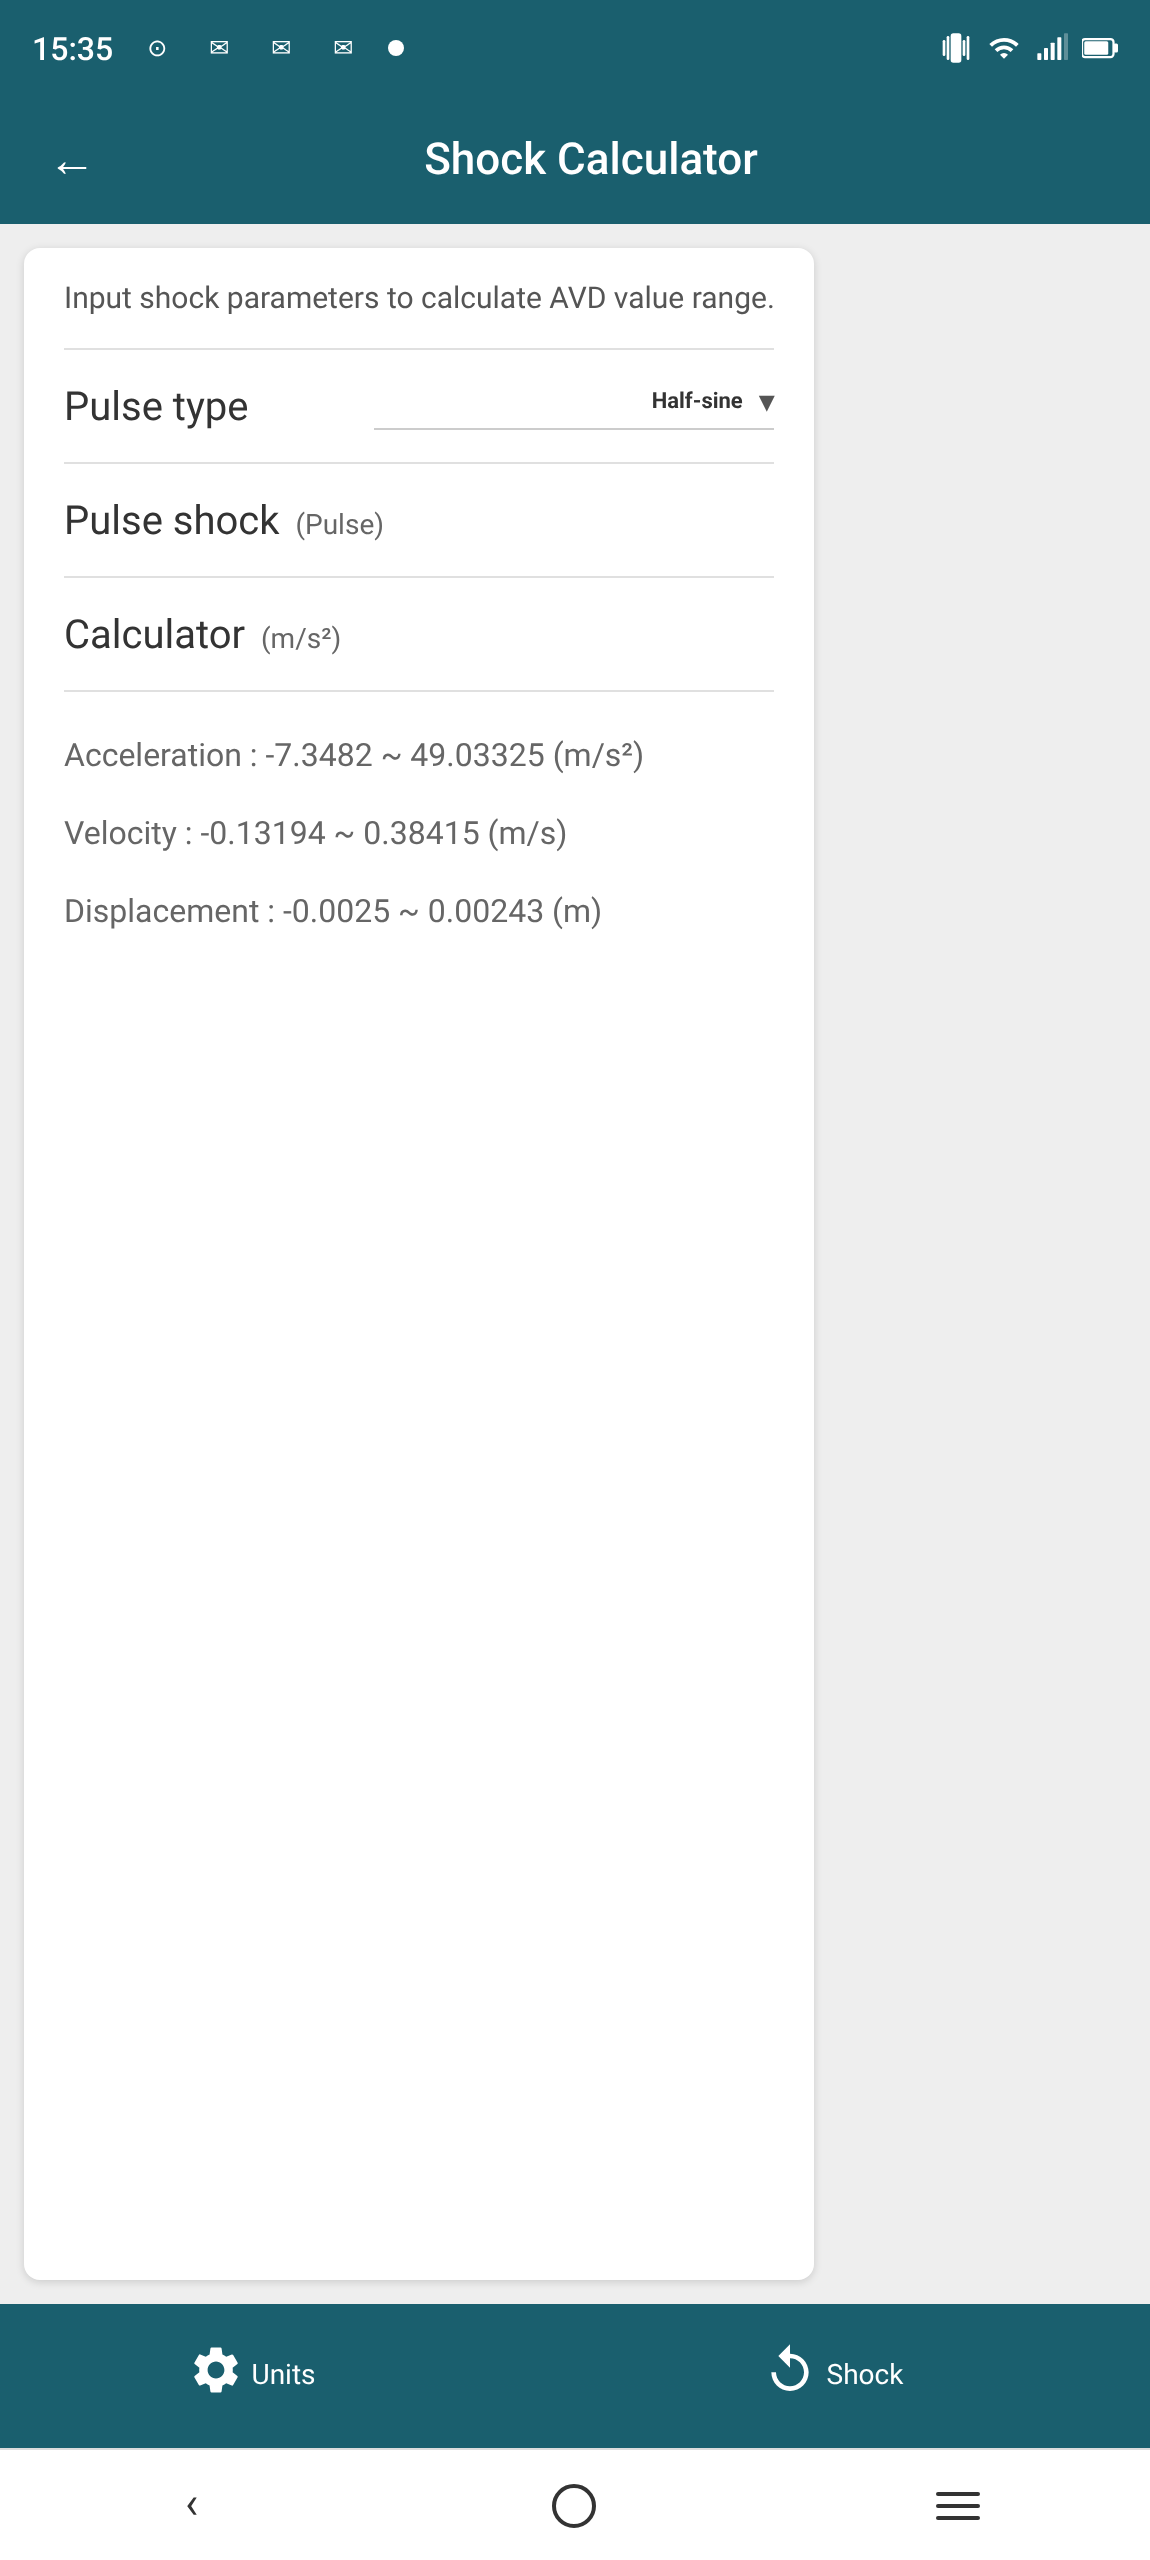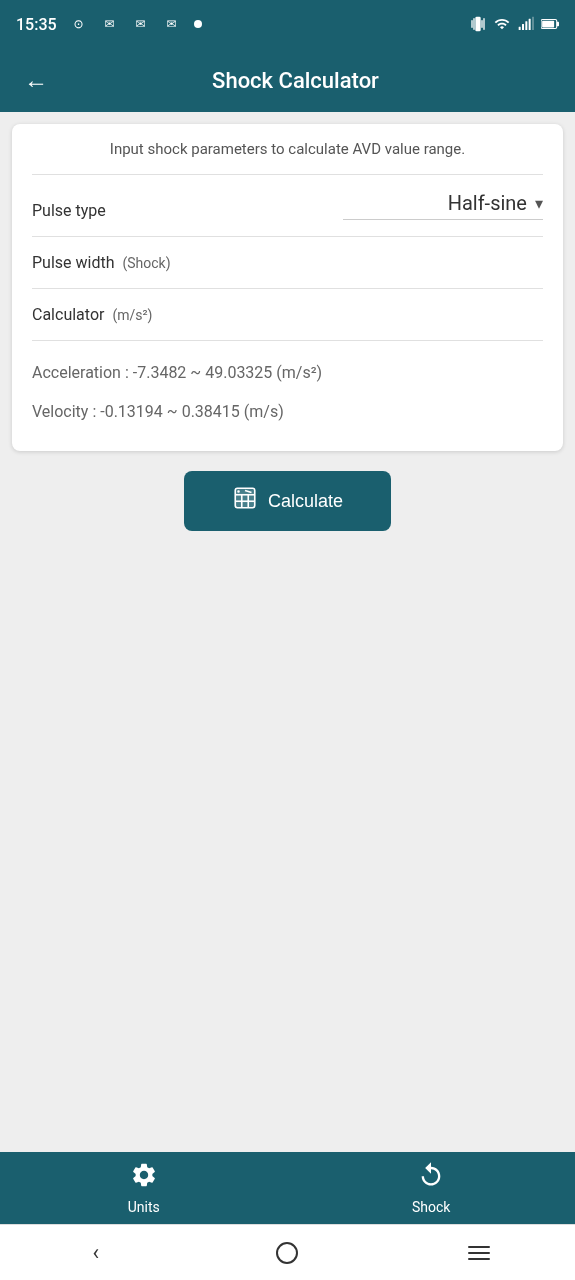--- a/index.html
+++ b/index.html
@@ -87,21 +87,20 @@
       margin-right: 40px;
     }
 
     
     .main-content {
       flex: 1;
       background: #eeeeee;
       overflow-y: auto;
       padding: 12px;
       display: flex;
-      flex-direction: column;
       gap: 0;
     }
 
     
     .card {
       background: white;
       border-radius: 8px;
       padding: 16px 20px;
       box-shadow: 0 1px 4px rgba(0,0,0,0.15);
     }
@@ -115,43 +114,44 @@
 
     .field-row {
       display: flex;
       align-items: flex-end;
       justify-content: space-between;
       padding: 12px 0;
       border-bottom: 0;
     }
 
     .field-label {
-      font-size: 16px;
+      font-size: 20px;
       color: #333;
       font-weight: 400;
     }
     .field-label-sub {
       font-size: 14px;
       color: #666;
       margin-left: 4px;
     }
 
     .select-display {
       display: flex;
       align-items: center;
       gap: 8px;
       border-bottom: 1px solid #ccc;
       padding-bottom: 4px;
       min-width: 200px;
       justify-content: flex-end;
       cursor: pointer;
     }
     .select-value {
-      font-size: 20px;
+      font-size: 11px;
       color: #333;
+      font-weight: bold;
     }
     .dropdown-arrow {
       color: #555;
       font-size: 16px;
     }
 
     .text-input-display {
       border: none;
       border-bottom: 1px solid #ccc;
       text-align: right;
@@ -211,21 +211,20 @@
     .bottom-nav {
       background: #1a5f6e;
       height: 72px;
       display: flex;
       align-items: center;
       justify-content: space-around;
       flex-shrink: 0;
     }
     .bottom-nav-item {
       display: flex;
-      flex-direction: column;
       align-items: center;
       gap: 4px;
       color: white;
       cursor: pointer;
       min-width: 100px;
     }
     .bottom-nav-icon {
       font-size: 26px;
     }
     .bottom-nav-label {
@@ -344,60 +343,44 @@
       <div class="select-display">
         <span class="select-value">Half-sine</span>
         <span class="dropdown-arrow">▾</span>
       </div>
     </div>
 
     <div class="divider"></div>
 
     <div class="field-row">
       <div>
-        <span class="field-label">Pulse width</span>
-        <span class="field-label-sub">(Shock)</span>
+        <span class="field-label">Pulse shock</span>
+        <span class="field-label-sub">(Pulse)</span>
       </div>
     </div>
 
     <div class="divider"></div>
 
     <div class="field-row">
       <div>
         <span class="field-label">Calculator</span>
         <span class="field-label-sub">(m/s²)</span>
       </div>
     </div>
 
     <div class="divider"></div>
 
     <div class="results-section">
       <div class="result-row">Acceleration : -7.3482 ~ 49.03325 (m/s²)</div>
       <div class="result-row">Velocity : -0.13194 ~ 0.38415 (m/s)</div>
+      <div class="result-row">Displacement : -0.0025 ~ 0.00243 (m)</div>
     </div>
 
   </div>
 
-  <div class="calculate-btn-container">
-    <button class="calculate-btn">
-      <span class="calc-icon">
-        <svg width="26" height="26" viewBox="0 0 24 24" fill="white">
-          <rect x="3" y="3" width="18" height="18" rx="2" stroke="white" stroke-width="1.5" fill="rgba(255,255,255,0.2)"></rect>
-          <line x1="3" y1="9" x2="21" y2="9" stroke="white" stroke-width="1.5"></line>
-          <line x1="9" y1="9" x2="9" y2="21" stroke="white" stroke-width="1.5"></line>
-          <line x1="15" y1="9" x2="15" y2="21" stroke="white" stroke-width="1.5"></line>
-          <line x1="3" y1="15" x2="21" y2="15" stroke="white" stroke-width="1.5"></line>
-          <line x1="6" y1="5" x2="6" y2="7" stroke="white" stroke-width="1.5"></line>
-          <line x1="5" y1="6" x2="7" y2="6" stroke="white" stroke-width="1.5"></line>
-          <line x1="12" y1="5" x2="18" y2="7" stroke="white" stroke-width="1.5"></line>
-        </svg>
-      </span>
-      <span>Calculate</span>
-    </button>
-  </div>
 
   <div class="spacer"></div>
 
 </div>
 
 <div class="bottom-nav">
   <div class="bottom-nav-item">
     <span class="bottom-nav-icon">
       <svg width="28" height="28" viewBox="0 0 24 24" fill="white">
         <path d="M19.14,12.94c0.04-0.3,0.06-0.61,0.06-0.94c0-0.32-0.02-0.64-0.07-0.94l2.03-1.58c0.18-0.14,0.23-0.41,0.12-0.61 l-1.92-3.32c-0.12-0.22-0.37-0.29-0.59-0.22l-2.39,0.96c-0.5-0.38-1.03-0.7-1.62-0.94L14.4,2.81c-0.04-0.24-0.24-0.41-0.48-0.41 h-3.84c-0.24,0-0.43,0.17-0.47,0.41L9.25,5.35C8.66,5.59,8.12,5.92,7.63,6.29L5.24,5.33c-0.22-0.08-0.47,0-0.59,0.22L2.74,8.87 C2.62,9.08,2.66,9.34,2.86,9.48l2.03,1.58C4.84,11.36,4.8,11.69,4.8,12s0.02,0.64,0.07,0.94l-2.03,1.58 c-0.18,0.14-0.23,0.41-0.12,0.61l1.92,3.32c0.12,0.22,0.37,0.29,0.59,0.22l2.39-0.96c0.5,0.38,1.03,0.7,1.62,0.94l0.36,2.54 c0.05,0.24,0.24,0.41,0.48,0.41h3.84c0.24,0,0.44-0.17,0.47-0.41l0.36-2.54c0.59-0.24,1.13-0.56,1.62-0.94l2.39,0.96 c0.22,0.08,0.47,0,0.59-0.22l1.92-3.32c0.12-0.22,0.07-0.47-0.12-0.61L19.14,12.94z M12,15.6c-1.98,0-3.6-1.62-3.6-3.6 s1.62-3.6,3.6-3.6s3.6,1.62,3.6,3.6S13.98,15.6,12,15.6z"></path>

